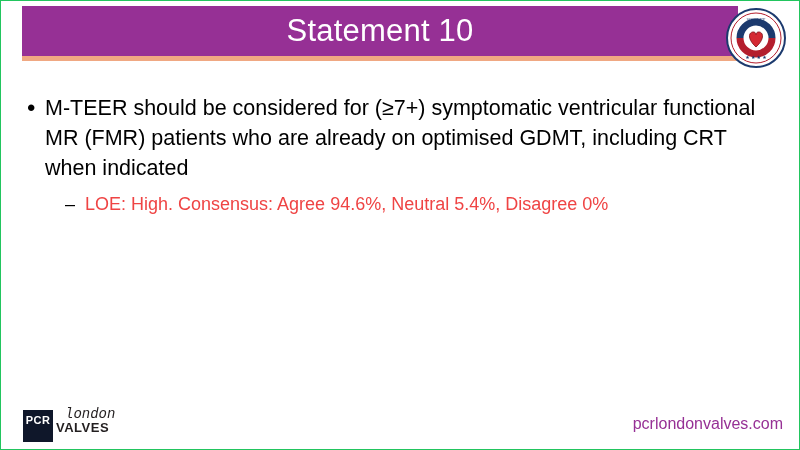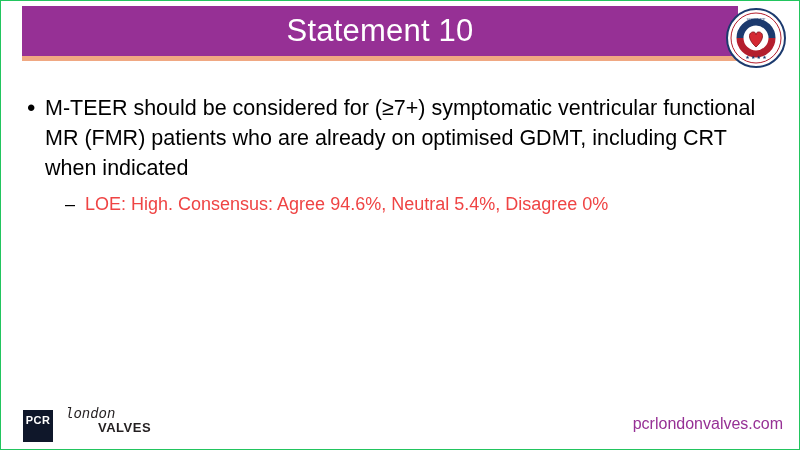--- a/index.html
+++ b/index.html
@@ -148,21 +148,20 @@
   }
   .pcr-valves {
     position: absolute;
     left: 33px;
     top: 17px;
     font-size: 13px;
     font-weight: bold;
     letter-spacing: 0.5px;
     color: #231f20;
     font-family: "Liberation Sans", sans-serif;
-    margin-left: 42px;
   }
   .footer-url {
     position: absolute;
     right: 16px;
     bottom: 16px;
     font-size: 16px;
     color: #963095;
     font-family: "Liberation Sans", sans-serif;
   }
 </style>

